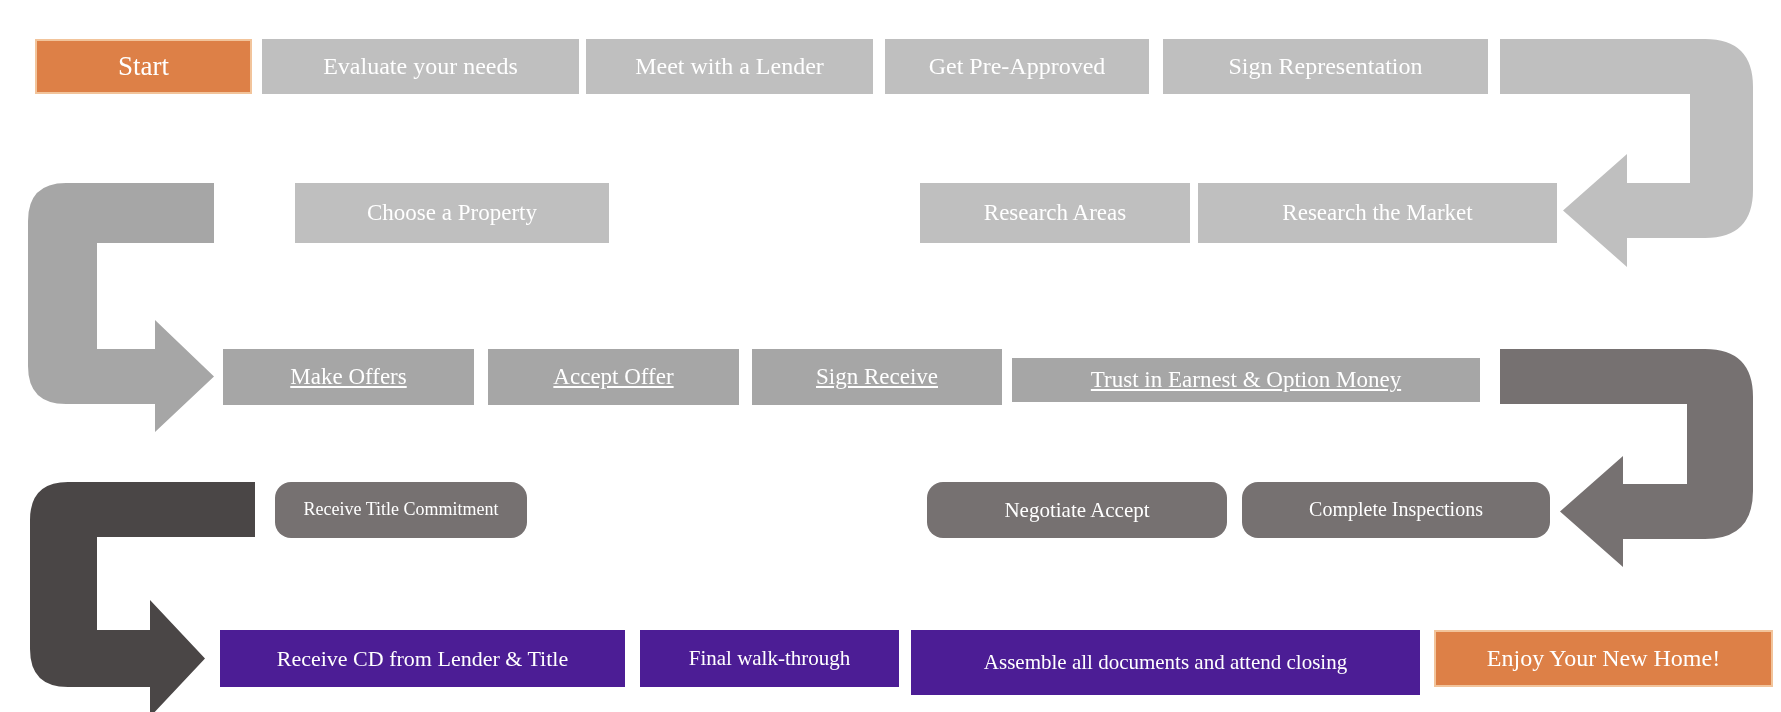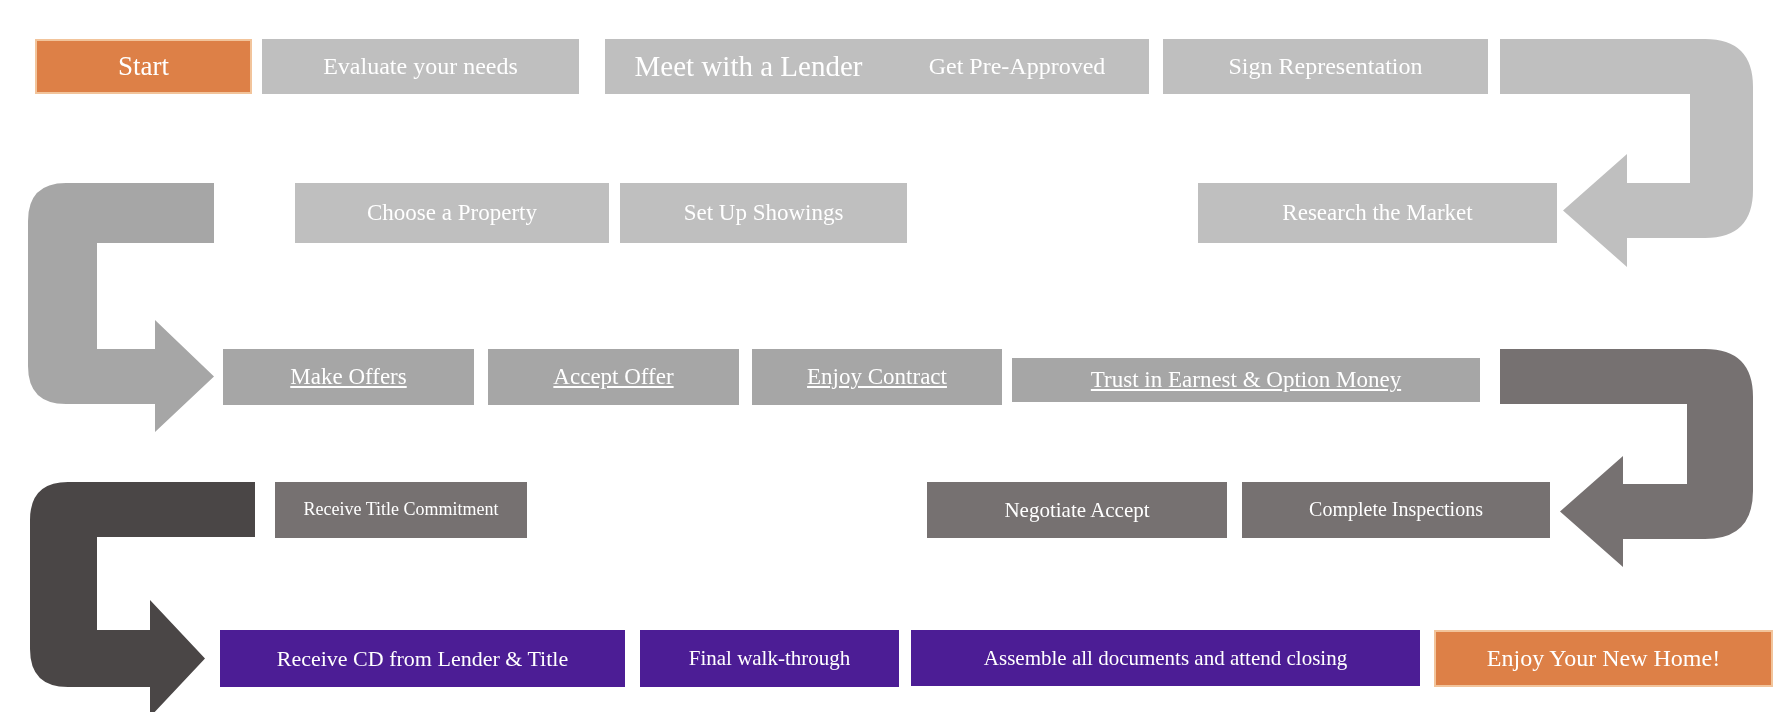--- a/index.html
+++ b/index.html
@@ -15,63 +15,63 @@
     position:absolute;
     box-sizing:border-box;
     display:flex;align-items:center;justify-content:center;
     text-align:center;
     color:#ffffff;
     line-height:1.18;
     padding:2px 8px;
   }
   .c-light{background:#BFBFBF;}
   .c-med{background:#A6A6A6;text-decoration:underline;}
-  .c-warm{background:#767171;}
+  .c-warm{background:#767171;border-radius:16px;}
   .c-dark{background:#4c1d95;}
   .c-orange{background:#DD8047;border:2px solid #F2C49B;}
   .arrow{position:absolute;display:block;}
 </style>
 </head>
 <body>
 
 <div class="canvas">
 
   <div class="box c-orange" style="left:35px;top:27px;width:217px;height:55px;font-size:27px">Start</div>
   <div class="box c-light" style="left:262px;top:27px;width:317px;height:55px;font-size:24px">Evaluate your needs</div>
-  <div class="box c-light" style="left:605px;top:27px;width:287px;height:55px;font-size:29px">Meet with a Lender</div>
+  <div class="box c-light" style="left:586px;top:27px;width:287px;height:55px;font-size:24px">Meet with a Lender</div>
   <div class="box c-light" style="left:885px;top:27px;width:264px;height:55px;font-size:24px">Get Pre-Approved</div>
   <div class="box c-light" style="left:1163px;top:27px;width:325px;height:55px;font-size:24px">Sign Representation</div>
 
   <svg class="arrow" style="left:1500px;top:27px" width="256" height="231" viewBox="0 0 256 231">
     <path d="M0,0 H205 Q253,0 253,48 V151 Q253,199 205,199 H127 V228 L63,171.5 L127,115 V144 H190 V55 H0 Z" fill="#BFBFBF"></path>
   </svg>
 
   <div class="box c-light" style="left:295px;top:171px;width:314px;height:60px;font-size:23px">Choose a Property</div>
-  <div class="box c-light" style="left:620px;top:171px;width:287px;height:60px;font-size:23px">Set Up Showings</div>
+  <div class="box c-light" style="left:920px;top:171px;width:270px;height:60px;font-size:23px">Research Areas</div>
   <div class="box c-light" style="left:1198px;top:171px;width:359px;height:60px;font-size:23px">Research the Market</div>
 
   <svg class="arrow" style="left:28px;top:171px" width="186" height="249" viewBox="0 0 186 249">
     <path d="M38,0 H193 V60 H69 V166 H127 V137 L186,193.5 L127,249 V221 H38 Q0,221 0,183 V38 Q0,0 38,0 Z" fill="#A6A6A6"></path>
   </svg>
 
   <div class="box c-med" style="left:223px;top:337px;width:251px;height:56px;font-size:23px">Make Offers</div>
   <div class="box c-med" style="left:488px;top:337px;width:251px;height:56px;font-size:23px">Accept Offer</div>
-  <div class="box c-med" style="left:752px;top:337px;width:250px;height:56px;font-size:23px">Enjoy Contract</div>
+  <div class="box c-med" style="left:752px;top:337px;width:250px;height:56px;font-size:23px">Sign Receive</div>
   <div class="box c-med" style="left:1012px;top:346px;width:468px;height:44px;font-size:23px">Trust in Earnest &amp; Option Money</div>
 
   <svg class="arrow" style="left:1500px;top:337px" width="256" height="223" viewBox="0 0 256 223">
     <path d="M0,0 H205 Q253,0 253,48 V142 Q253,190 205,190 H123 V218 L60,162.5 L123,107 V135 H187 V55 H0 Z" fill="#767171"></path>
   </svg>
 
   <div class="box c-warm" style="left:275px;top:470px;width:252px;height:56px;font-size:18px">Receive Title Commitment</div>
   <div class="box c-warm" style="left:927px;top:470px;width:300px;height:56px;font-size:21px">Negotiate Accept</div>
   <div class="box c-warm" style="left:1242px;top:470px;width:308px;height:56px;font-size:20px">Complete Inspections</div>
 
   <svg class="arrow" style="left:30px;top:470px" width="230" height="237" viewBox="0 0 230 237">
     <path d="M38,0 H225 V55 H67 V148 H120 V118 L175,176.5 L120,235 V205 H38 Q0,205 0,167 V38 Q0,0 38,0 Z" fill="#4A4646"></path>
   </svg>
 
   <div class="box c-dark" style="left:220px;top:618px;width:405px;height:57px;font-size:22px">Receive CD from Lender &amp; Title</div>
   <div class="box c-dark" style="left:640px;top:618px;width:259px;height:57px;font-size:21px">Final walk-through</div>
-  <div class="box c-dark" style="left:911px;top:618px;width:509px;height:56px;font-size:21px">Assemble all documents and attend closing</div>
+  <div class="box c-dark" style="left:911px;top:618px;width:509px;height:65px;font-size:21px">Assemble all documents and attend closing</div>
   <div class="box c-orange" style="left:1434px;top:618px;width:339px;height:57px;font-size:24px">Enjoy Your New Home!</div>
 
 </div>
 
 </body></html>

